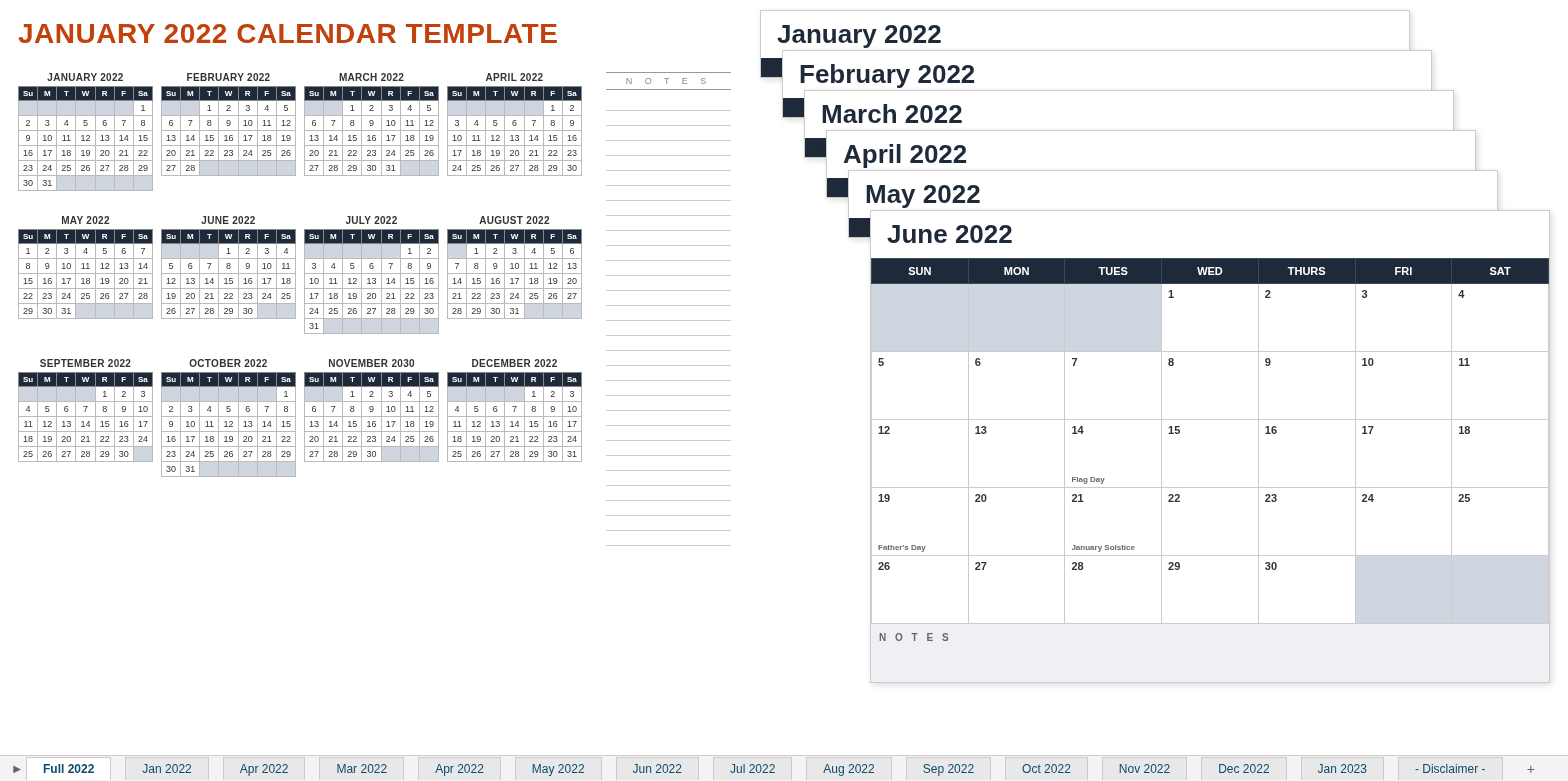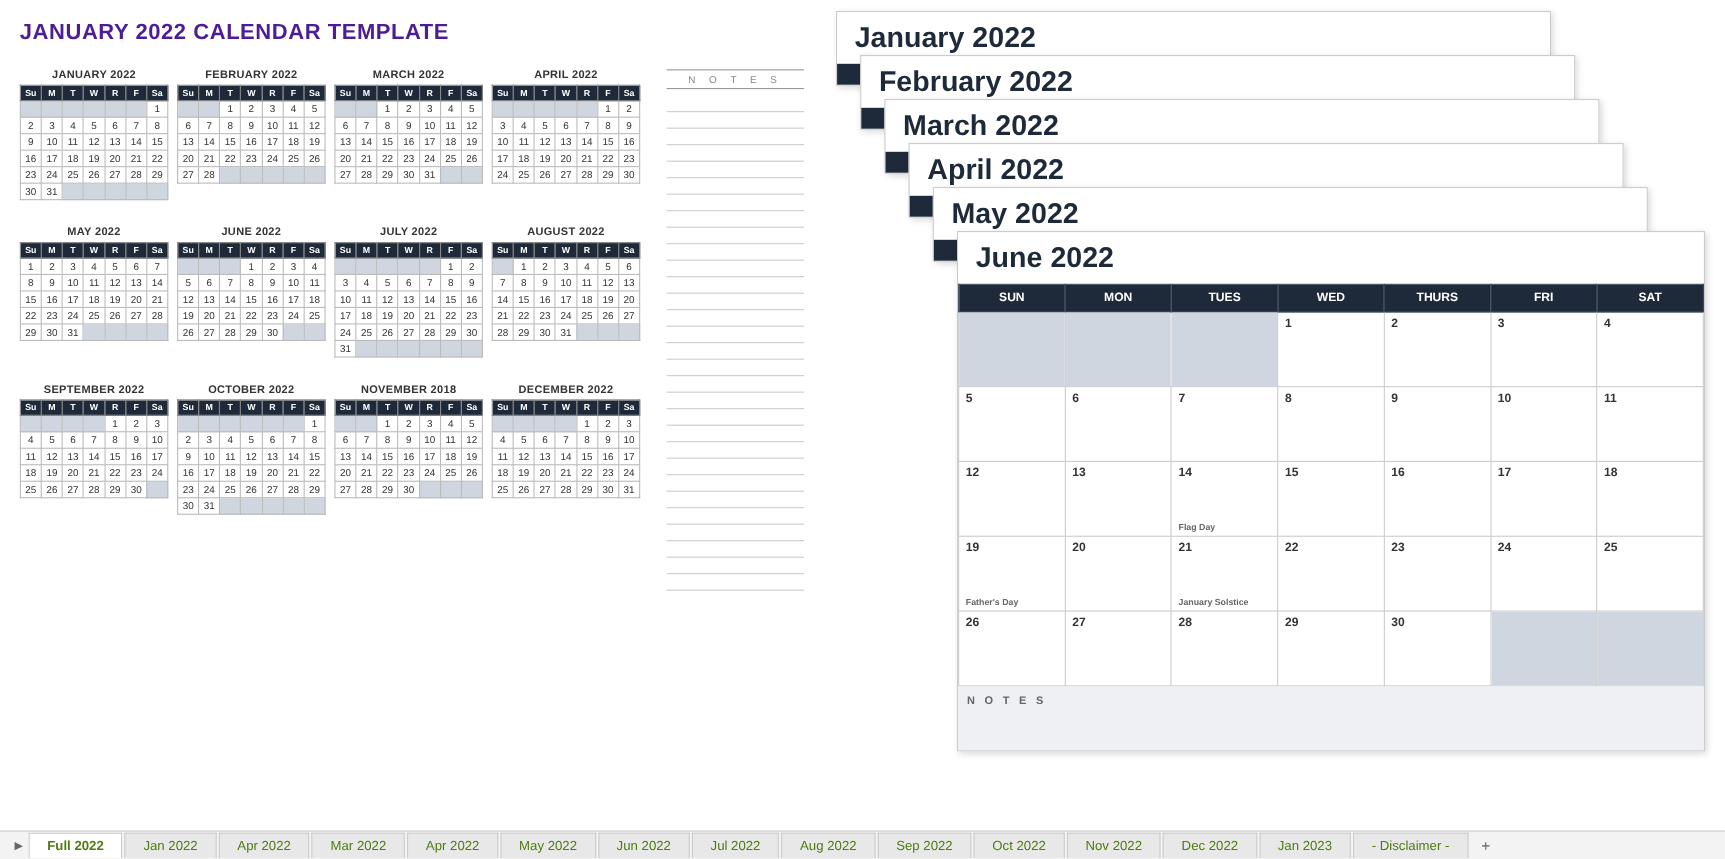--- a/index.html
+++ b/index.html
@@ -1,18 +1,18 @@
 <!DOCTYPE html>
 <html><head>
 <meta charset="utf-8">
 <style>
 *{box-sizing:border-box;margin:0;padding:0}
 body{font-family:Arial,Helvetica,sans-serif;background:#fff;width:1568px;height:781px;overflow:hidden;position:relative}
 .left-panel{position:absolute;left:18px;top:18px;width:720px}
-.main-title{font-size:20px;font-weight:bold;color:#4c1d95;letter-spacing:0.5px;margin-bottom:22px;font-family:'Arial Narrow',Arial,sans-serif}
+.main-title{font-size:28px;font-weight:bold;color:#c2410c;letter-spacing:0.5px;margin-bottom:22px;font-family:'Arial Narrow',Arial,sans-serif}
 .year-grid{display:flex;flex-wrap:wrap;gap:8px;width:580px;float:left}
 .mini-month{width:135px;margin-bottom:16px}
 .mini-title{text-align:center;font-size:10px;font-weight:bold;color:#333;margin-bottom:3px;letter-spacing:0.3px}
 .mini-table{border-collapse:collapse;width:100%}
 .mini-table th{background:#1e2a3a;color:#fff;font-size:8px;padding:2px 0;border:1px solid #888;width:14.28%;font-weight:bold}
 .mini-table td{border:1px solid #bbb;font-size:9px;text-align:center;padding:2px 0;height:15px;color:#333}
 .mini-table td.blank{background:#d0d6e0}
 .notes-panel{float:left;width:125px;margin-left:8px}
 .notes-header{text-align:center;font-size:9px;letter-spacing:5px;color:#888;margin-bottom:6px;padding:3px 0;border-top:1px solid #999;border-bottom:1px solid #999}
 .notes-line{border-bottom:1px solid #ccc;height:15px}
@@ -22,21 +22,21 @@
 .sheet-daybar{display:flex;background:#1e2a3a}
 .sheet-daybar div{flex:1;color:#fff;font-size:10px;font-weight:bold;text-align:center;padding:4px 0;border-right:1px solid #3a4a5a}
 .big-grid{border-collapse:collapse;width:100%;margin-top:0}
 .big-grid th{background:#1e2a3a;color:#fff;font-size:11px;padding:6px 0;font-weight:bold;border:1px solid #3a4a5a;width:14.28%}
 .big-grid td{border:1px solid #ccc;height:68px;vertical-align:top;padding:4px 6px;font-size:11px;font-weight:bold;color:#333;position:relative}
 .big-grid td.blank{background:#d0d6e0}
 .event{position:absolute;bottom:3px;left:6px;font-size:8px;font-weight:bold;color:#666}
 .big-notes{background:#eef0f4;padding:8px;font-size:10px;font-weight:bold;letter-spacing:3px;color:#666;height:58px}
 .tabbar{position:absolute;bottom:0;left:0;width:1568px;height:26px;background:#f3f3f3;border-top:1px solid #ccc;display:flex;align-items:center;padding-left:8px}
 .tab-scroll{width:18px;text-align:center;color:#666;font-size:10px}
-.tab{padding:4px 16px;font-size:12px;color:#4d7c0f;border:1px solid #ccc;border-bottom:none;background:#e8e8e8;margin-right:2px;cursor:pointer;white-space:nowrap}
+.tab{padding:4px 16px;font-size:12px;color:#0c4a6e;border:1px solid #ccc;border-bottom:none;background:#e8e8e8;margin-right:14px;cursor:pointer;white-space:nowrap}
 .tab.active{background:#fff;font-weight:bold}
 .tab-add{padding:4px 10px;font-size:14px;color:#666;cursor:pointer}
 </style>
 </head>
 <body>
 
 <div class="left-panel">
   <div class="main-title">JANUARY 2022 CALENDAR TEMPLATE</div>
   <div class="year-grid" id="year-grid">
       <div class="mini-month">
@@ -670,21 +670,21 @@
               <td class="blank"></td>
               <td class="blank"></td>
               <td class="blank"></td>
               <td class="blank"></td>
               <td class="blank"></td>
             </tr>
           </tbody>
         </table>
       </div>
       <div class="mini-month">
-        <div class="mini-title">NOVEMBER 2018</div>
+        <div class="mini-title">NOVEMBER 2030</div>
         <table class="mini-table">
           <tbody>
             <tr>
               <th>Su</th>
               <th>M</th>
               <th>T</th>
               <th>W</th>
               <th>R</th>
               <th>F</th>
               <th>Sa</th>

